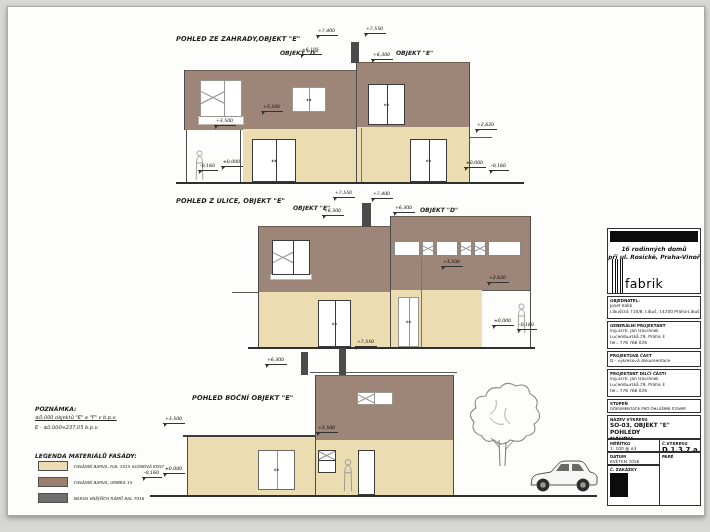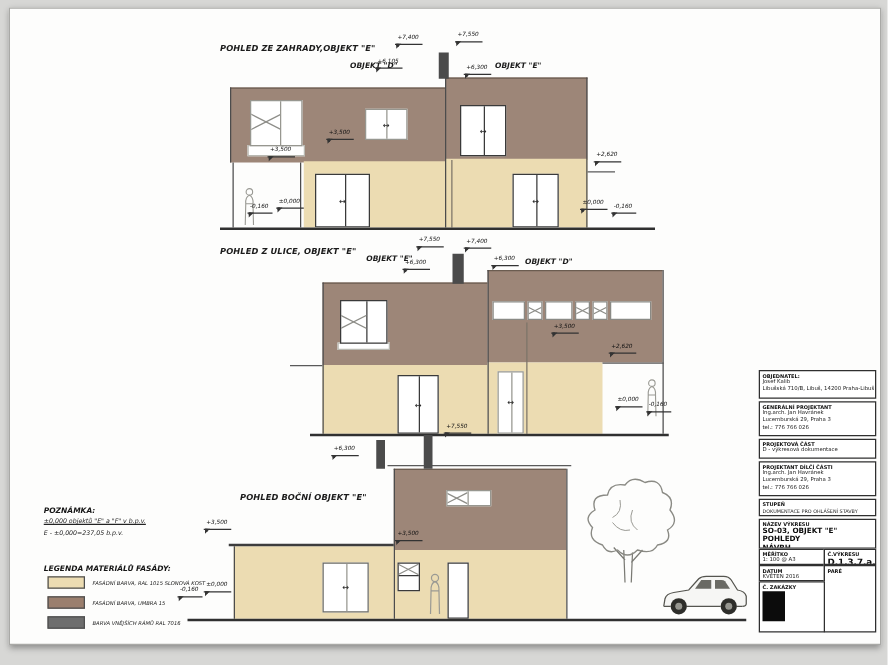--- a/index.html
+++ b/index.html
@@ -240,20 +240,29 @@
   <div class="leg-row" style="left:38px;top:477px">
     <span class="leg-sw" style="background-color: rgb(155, 127, 110);"></span>
     <span class="leg-lb">FASÁDNÍ BARVA, UMBRA 15</span>
   </div>
   <div class="leg-row" style="left:38px;top:493px">
     <span class="leg-sw" style="background-color: rgb(110, 110, 110);"></span>
     <span class="leg-lb">BARVA VNĚJŠÍCH RÁMŮ RAL 7016</span>
   </div>
 
   <div id="tb">
+    <div class="tb-box" style="top:0;height:66px">
+      <div class="tb-black"></div>
+      <div class="tb-title">
+        <div>16 rodinných domů</div>
+        <div>při ul. Rosické, Praha-Vinoř</div>
+      </div>
+      <div class="logo-bars"></div>
+      <div class="logo-text">fabrik</div>
+    </div>
 
     <div class="tb-box" style="top:68px;height:23px">
       <div class="tb-label">OBJEDNATEL:</div>
       <div class="tb-line">Josef Kalib</div>
       <div class="tb-line">Libušská 710/B, Libuš, 14200 Praha-Libuš</div>
     </div>
 
     <div class="tb-box" style="top:93px;height:28px">
       <div class="tb-label">GENERÁLNÍ PROJEKTANT</div>
       <div class="tb-line">Ing.arch. Jan Havránek</div>

